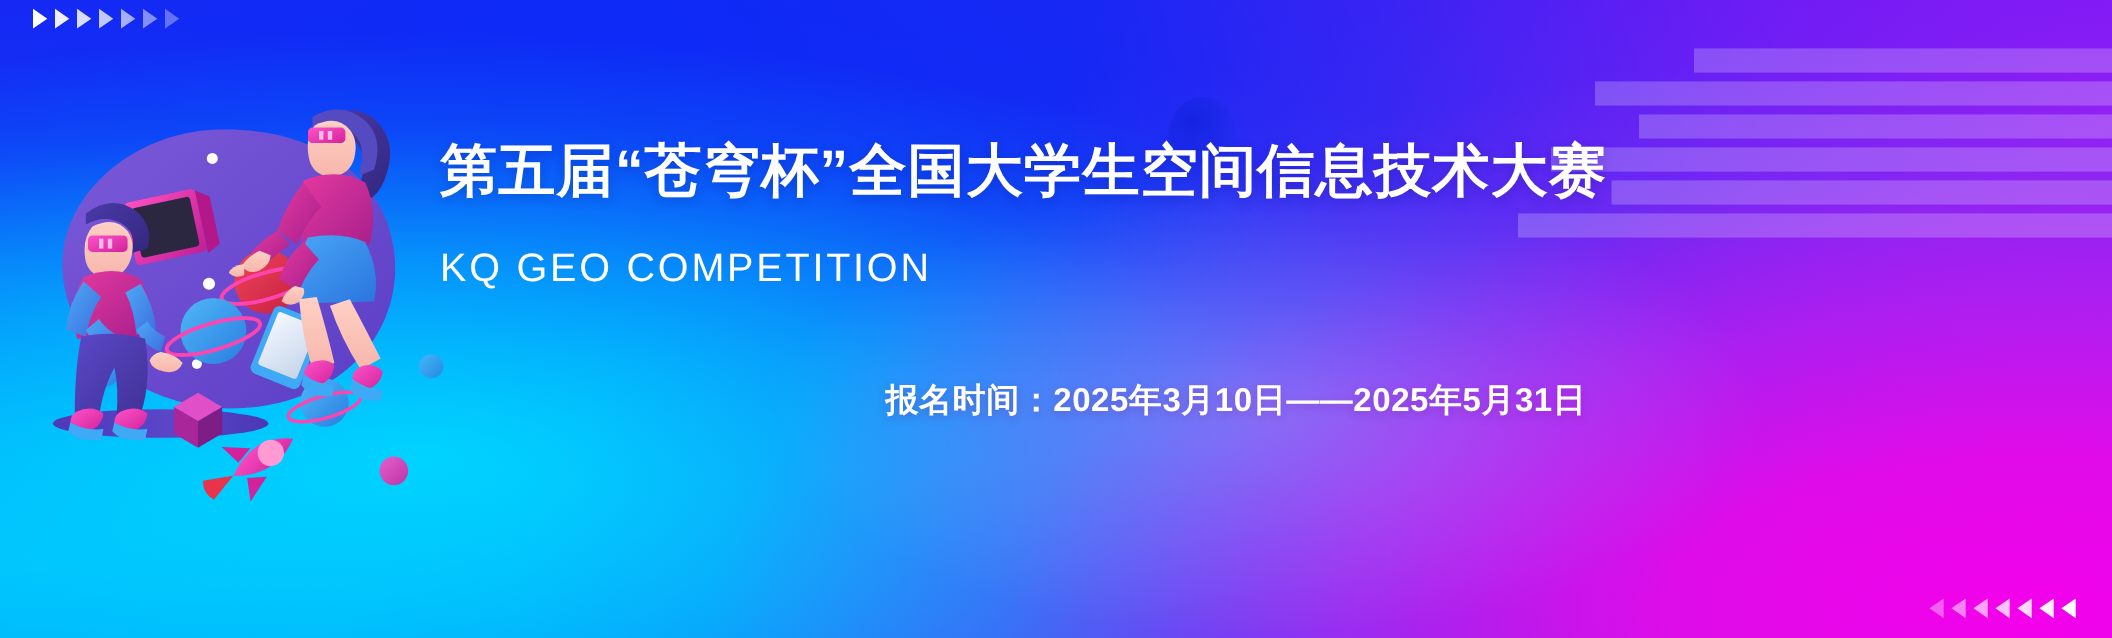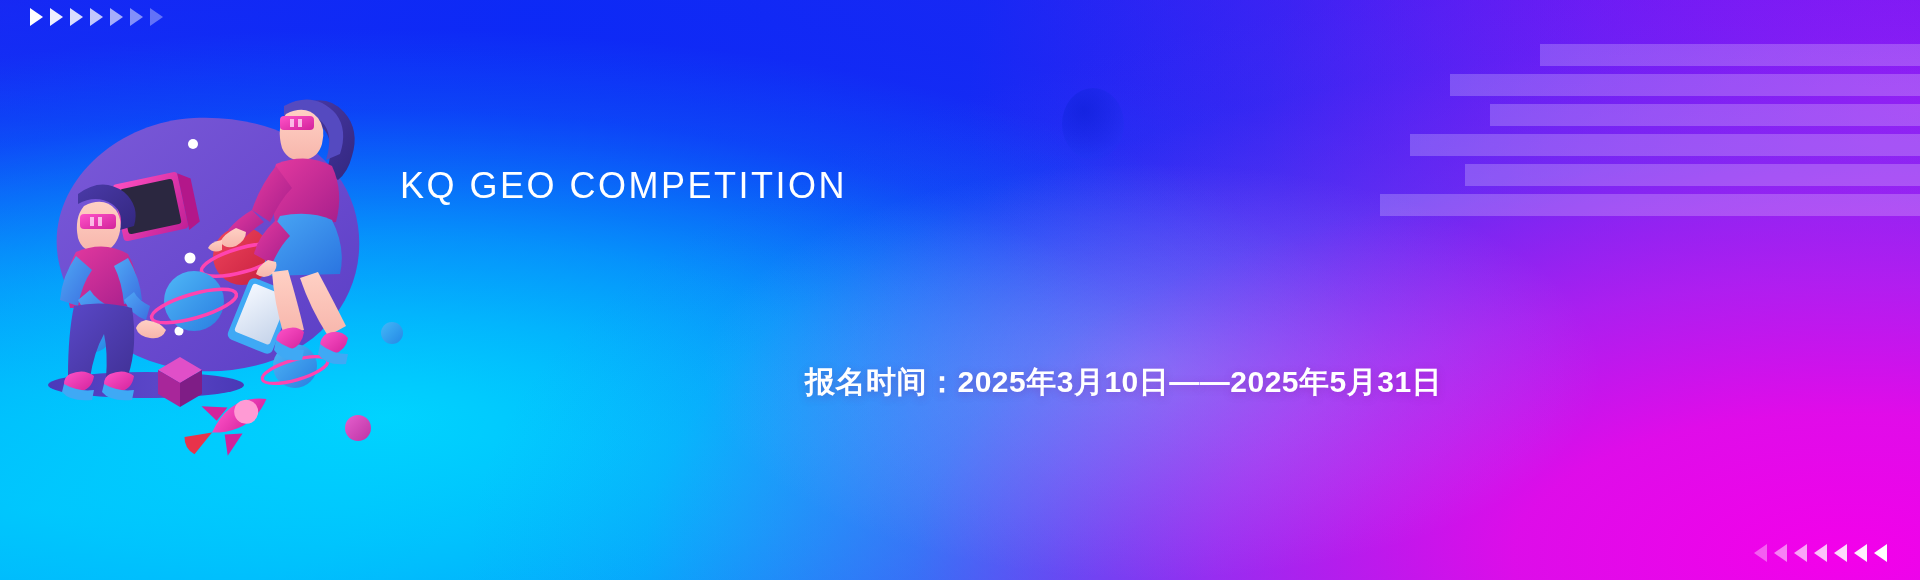--- a/index.html
+++ b/index.html
@@ -81,21 +81,21 @@
   .subtitle{
     margin-top:37px;
     font-size:36px;
     font-weight:400;
     color:#ffffff;
     letter-spacing:2.5px;
     white-space:nowrap;
   }
   .date-line{
     position:absolute;
-    left:805px; top:362px;
+    left:805px; top:344px;
     font-size:30px;
     font-weight:bold;
     color:#ffffff;
     letter-spacing:0.5px;
     white-space:nowrap;
     text-shadow:0 2px 8px rgba(120,0,110,0.25);
   }
 </style>
 </head>
 <body>
@@ -291,18 +291,19 @@
         <path d="M56 228 q28 -6 58 2 q6 38 -4 68 l-22 2 q2 -26 -2 -44 q-10 18 -14 44 l-22 -2 q0 -42 6 -70 Z" fill="url(#gPants)"></path>
         <path d="M52 296 q14 -6 24 2 q-2 14 -16 16 q-14 0 -14 -8 q0 -7 6 -10 Z" fill="url(#gPink)"></path>
         <path d="M92 296 q14 -6 24 2 q-2 14 -16 16 q-14 0 -14 -8 q0 -7 6 -10 Z" fill="url(#gPink)"></path>
         <path d="M46 306 q14 8 30 6 l-2 10 q-22 2 -30 -8 Z" fill="#3fa9f5"></path>
         <path d="M86 306 q14 8 30 6 l-2 10 q-22 2 -30 -8 Z" fill="#3fa9f5"></path>
       </g>
     </svg>
   </div>
 
   <div class="text-block">
+    <div class="title">第五届“苍穹杯”全国大学生空间信息技术大赛</div>
     <div class="subtitle">KQ GEO  COMPETITION</div>
   </div>
 
   <div class="date-line">报名时间：2025年3月10日——2025年5月31日</div>
 
 </div>
 
 </body></html>

